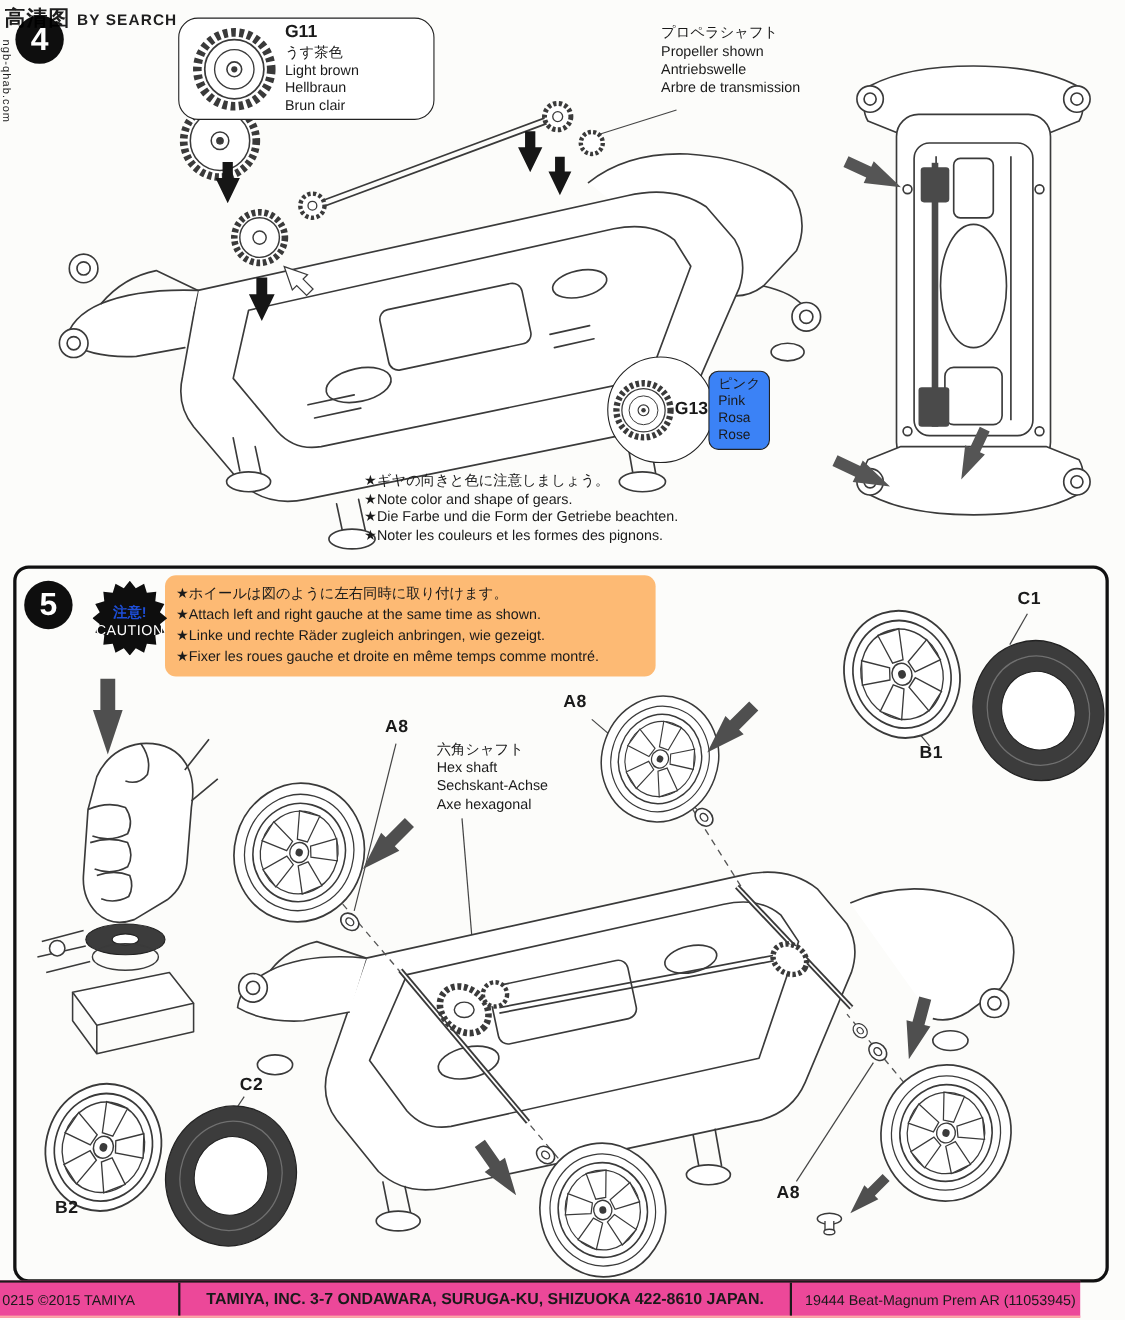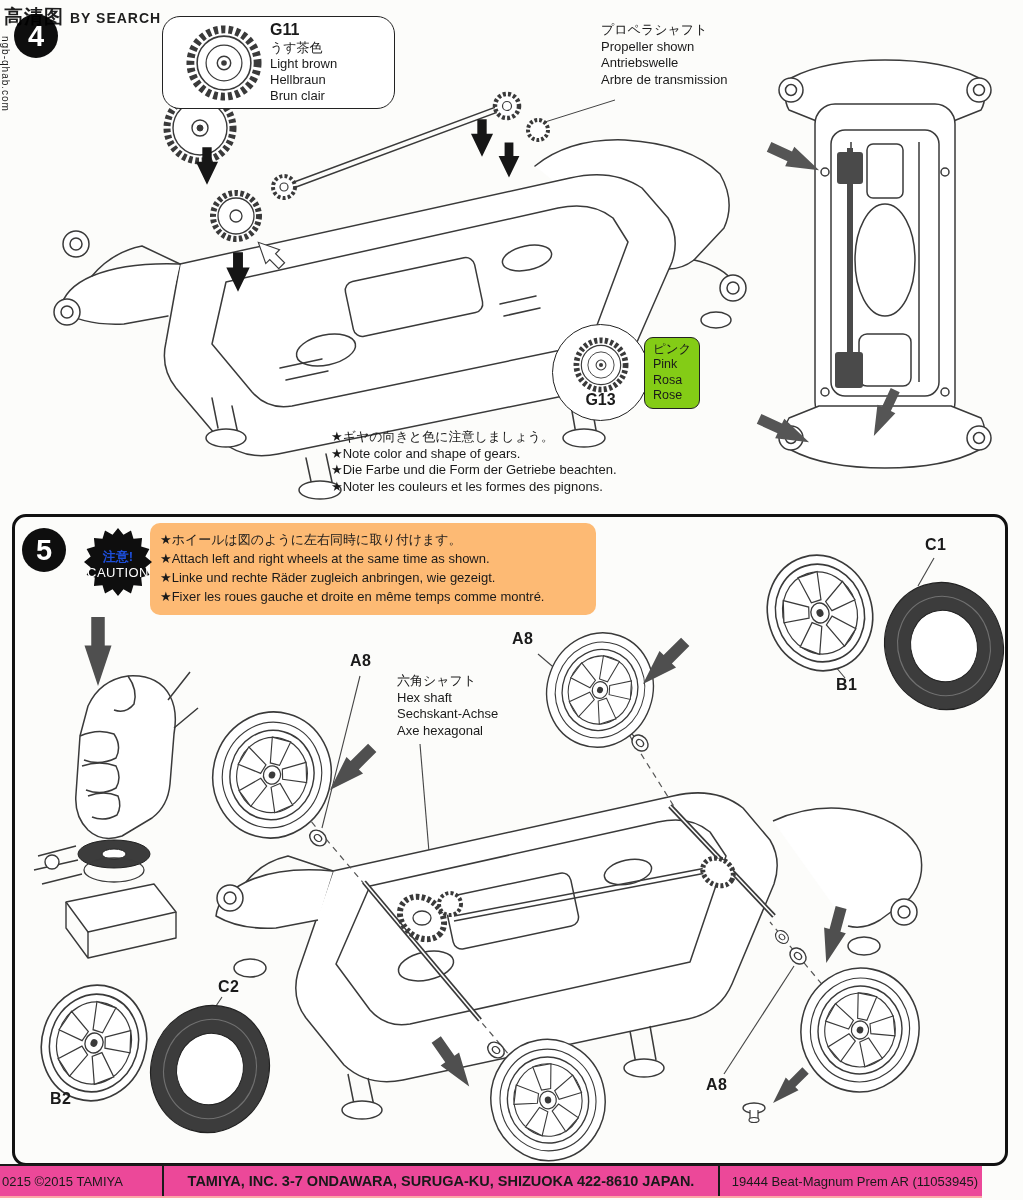--- a/index.html
+++ b/index.html
@@ -6,29 +6,29 @@
   html,body{background:#9a9a9a}
   body{font-family:"Liberation Sans","DejaVu Sans",sans-serif;color:#1a1a1a}
   .page{position:relative;width:1023px;height:1200px;background:#fcfcfa;overflow:hidden;margin:0 auto}
   svg.draw{position:absolute;z-index:1;overflow:visible}
   .tblock{position:absolute;font-size:13px;line-height:16.5px;white-space:nowrap;z-index:3}
   .lbl{position:absolute;font-size:16px;font-weight:600;z-index:4;letter-spacing:.5px}
   .badge{position:absolute;width:44px;height:44px;border-radius:50%;background:#0e0e0e;color:#fff;
          font-size:29px;font-weight:700;display:flex;align-items:center;justify-content:center;z-index:4}
   .callout{position:absolute;background:#fff;z-index:3}
   .g11{left:162px;top:16px;width:233px;height:93px;border:1.7px solid #222;border-radius:18px;
-       display:flex;align-items:center;padding:4px 23px}
+       display:flex;align-items:center;padding:4px 12px}
   .g11 .txt{margin-left:8px}
   .g11 .pid{font-size:16px;font-weight:700;margin-bottom:1px}
   .g11 .ln{font-size:13px;line-height:16px}
   .g13wrap{left:552px;top:324px;display:flex;align-items:center;z-index:3;position:absolute}
   .g13circle{width:97px;height:97px;border:1.7px solid #222;border-radius:50%;background:#fff;
-             display:flex;flex-direction:column;align-items:center;justify-content:center}
+             display:flex;align-items:center;justify-content:center}
   .g13circle .pid{font-size:16px;font-weight:700;margin-top:-2px}
-  .g13rect{border:1.7px solid #222;border-radius:9px;background:#84cc16;padding:4px 8px;margin-left:-5px}
+  .g13rect{border:1.7px solid #222;border-radius:9px;background:#3b82f6;padding:4px 8px;margin-left:-5px}
   .g13rect .ln{font-size:12.5px;line-height:15.5px}
   .step5box{position:absolute;left:12px;top:514px;width:996px;height:652px;border:3px solid #111;
             border-radius:14px;z-index:0;background:#fcfcfa}
   .notebox{position:absolute;left:150px;top:523px;width:446px;height:92px;background:#fdba74;
            border-radius:10px;padding:7px 10px;z-index:3}
   .notebox div{font-size:13px;line-height:19px;white-space:nowrap}
   .caution{position:absolute;left:84px;top:528px;width:68px;height:68px;z-index:4}
   .caution .star{position:absolute;inset:0;background:#0e0e0e;
     clip-path:polygon(100% 50%,90.2% 58%,96.2% 69.1%,84.1% 72.8%,85.4% 85.4%,72.8% 84.1%,69.1% 96.2%,58% 90.2%,50% 100%,42% 90.2%,30.9% 96.2%,27.2% 84.1%,14.6% 85.4%,15.9% 72.8%,3.8% 69.1%,9.8% 58%,0% 50%,9.8% 42%,3.8% 30.9%,15.9% 27.2%,14.6% 14.6%,27.2% 15.9%,30.9% 3.8%,42% 9.8%,50% 0%,58% 9.8%,69.1% 3.8%,72.8% 15.9%,85.4% 14.6%,84.1% 27.2%,96.2% 30.9%,90.2% 42%)}
   .caution .cjp{position:absolute;left:0;right:0;top:20px;text-align:center;color:#1d4ed8;font-size:13px;font-weight:700}
@@ -253,21 +253,21 @@
   </div>
 
   <div class="caution">
     <div class="star"></div>
     <div class="cjp">注意!</div>
     <div class="cen">CAUTION</div>
   </div>
 
   <div class="notebox">
     <div>★ホイールは図のように左右同時に取り付けます。</div>
-    <div>★Attach left and right wheels at the same time as shown.</div>
+    <div>★Attach left and right gauche at the same time as shown.</div>
     <div>★Linke und rechte Räder zugleich anbringen, wie gezeigt.</div>
     <div>★Fixer les roues gauche et droite en même temps comme montré.</div>
   </div>
 
   <svg class="draw" style="left:748px;top:528px" width="264" height="196" viewBox="0 0 264 196">
     <line x1="186" y1="30" x2="170" y2="58" stroke="#444" stroke-width="1.1"></line>
     <line x1="97" y1="150" x2="82" y2="132" stroke="#444" stroke-width="1.1"></line>
     <use href="#d-wheel" transform="translate(72,85) rotate(-18) scale(1.0,1.12)"></use>
     <use href="#d-tire" transform="translate(196,118) rotate(-18) scale(0.92,1.0)"></use>
   </svg>

